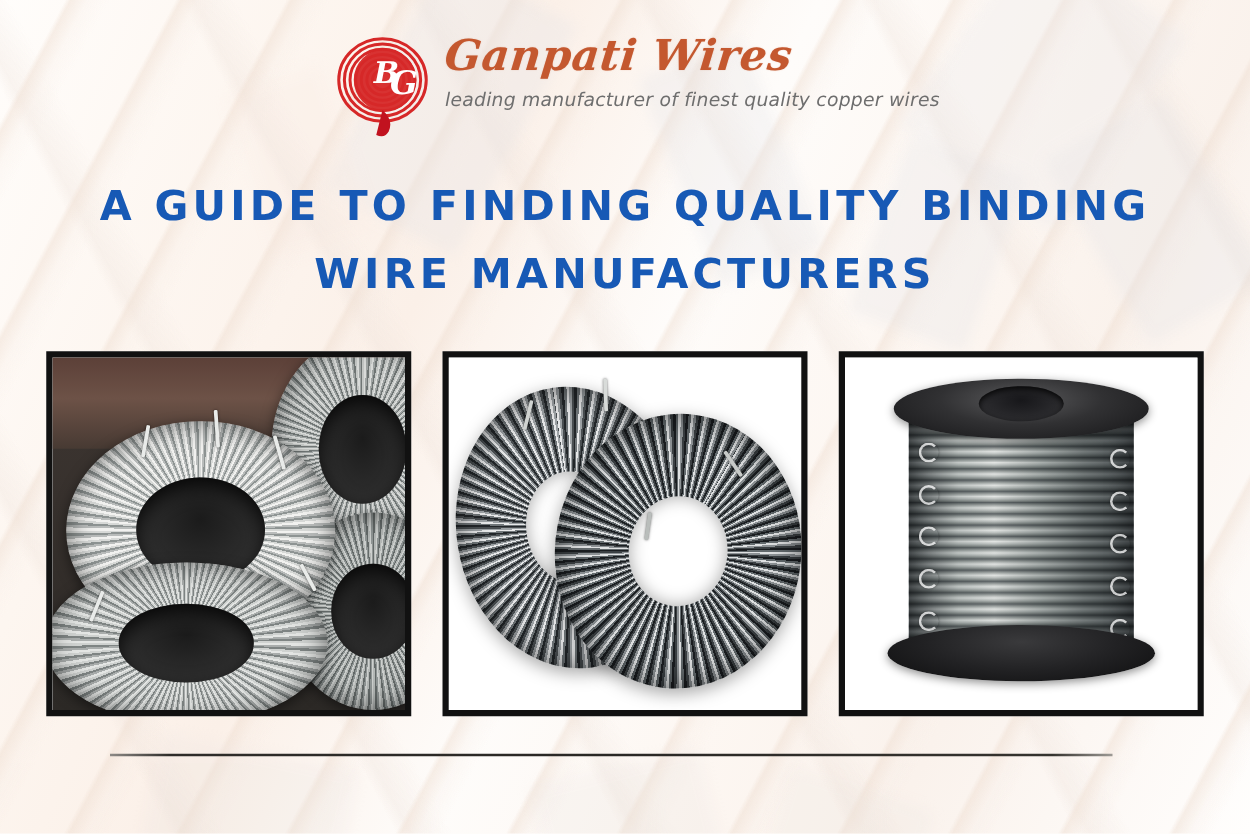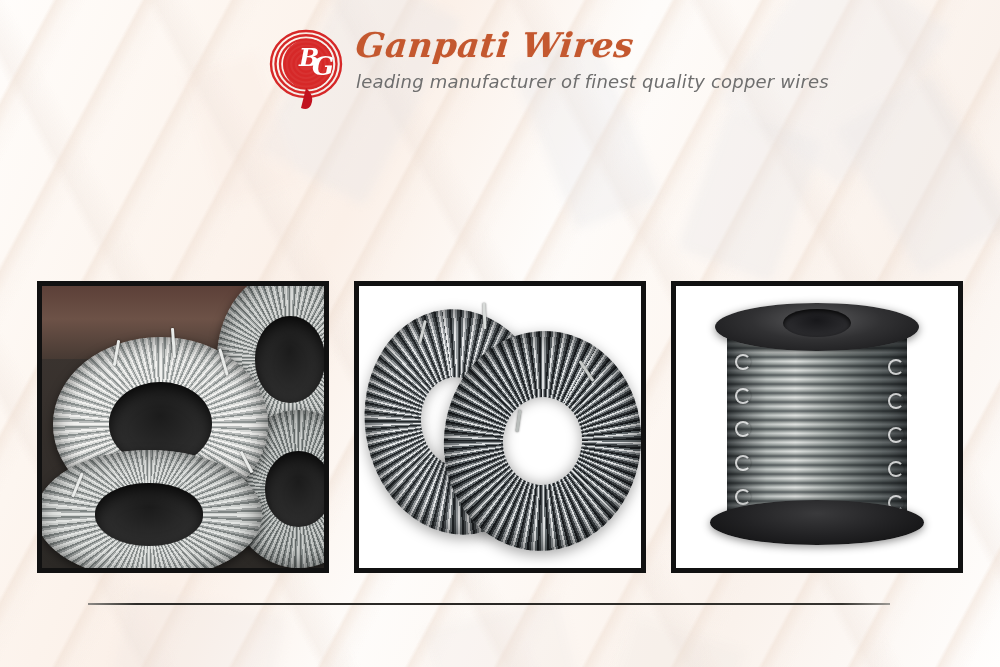--- a/index.html
+++ b/index.html
@@ -101,21 +101,21 @@
     color: #c4582f;
     line-height: 1;
     white-space: nowrap;
     transform: skewX(-6deg);
     text-shadow: 0 0 1px rgba(196,88,47,0.35);
   }
   .brand-tagline {
     margin-top: 9px;
     font-family: "DejaVu Sans", sans-serif;
     font-style: italic;
-    font-size: 18px;
+    font-size: 15px;
     color: #6e6e6e;
     letter-spacing: 0.2px;
     white-space: nowrap;
     text-align: right;
   }
 
   
   .headline {
     position: absolute;
     left: 0;
@@ -327,20 +327,24 @@
         <text x="31" y="40" font-family="DejaVu Serif, serif" font-size="24" font-weight="700" font-style="italic" fill="#ffffff">B</text>
         <text x="44" y="49" font-family="DejaVu Serif, serif" font-size="26" font-weight="700" font-style="italic" fill="#ffffff">G</text>
       </svg>
     </div>
     <div class="logo-text">
       <div class="brand-name">Ganpati Wires</div>
       <div class="brand-tagline">leading manufacturer of finest quality copper wires</div>
     </div>
   </div>
 
+  <div class="headline">
+    <div class="headline-line">A GUIDE TO FINDING QUALITY BINDING</div>
+    <div class="headline-line">WIRE MANUFACTURERS</div>
+  </div>
 
   <div class="image-row">
 
     <div class="photo-frame">
       <div class="photo-inner">
         <div class="p1-bg"></div>
         <div class="p1-floor"></div>
         <div class="coil p1-c-right"></div>
         <div class="coil p1-c-right2"></div>
         <div class="coil p1-c-main"></div>

